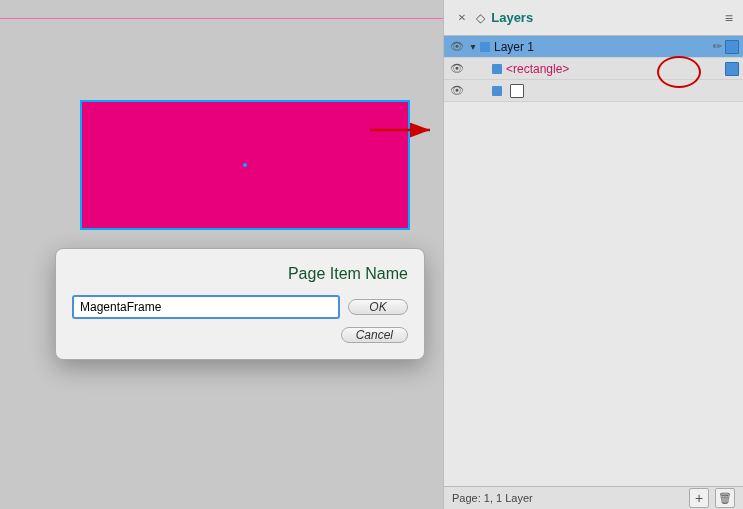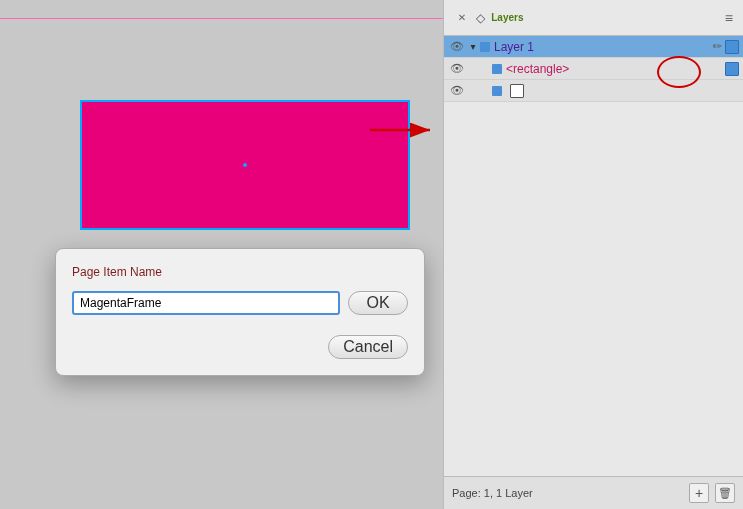--- a/index.html
+++ b/index.html
@@ -75,55 +75,56 @@
       left: 55px;
       width: 370px;
       background: #f0f0f0;
       border: 1px solid #aaa;
       border-radius: 8px;
       box-shadow: 0 8px 24px rgba(0,0,0,0.3);
       padding: 16px;
     }
 
     .dialog-title {
-      text-align: left;
-      font-size: 12px;
-      color: #7f1d1d;
+      text-align: right;
+      font-size: 16px;
+      color: #14532d;
       margin-bottom: 12px;
       font-weight: 500;
     }
 
     .dialog-input-row {
       display: flex;
       align-items: center;
       gap: 8px;
-      margin-bottom: 20px;
+      margin-bottom: 8px;
     }
 
     .dialog-input {
       flex: 1;
       height: 24px;
       border: 2px solid #4a90d9;
       border-radius: 3px;
       background: white;
       padding: 2px 6px;
       font-size: 12px;
       outline: none;
     }
 
     .dialog-btn {
-      height: 24px;
+      height: 16px;
       min-width: 60px;
       padding: 0 14px;
       border: 1px solid #aaa;
       border-radius: 12px;
       background: linear-gradient(to bottom, #f8f8f8, #e0e0e0);
-      font-size: 16px;
+      font-size: 12px;
       cursor: pointer;
       color: #333;
+      font-style: italic;
     }
 
     .dialog-cancel-row {
       display: flex;
       justify-content: flex-end;
     }
 
     
     .layers-panel {
       position: absolute;
@@ -152,23 +153,23 @@
       align-items: center;
       gap: 6px;
     }
 
     .layers-icon {
       color: #555;
       font-size: 12px;
     }
 
     .layers-title {
-      font-size: 10px;
+      font-size: 13px;
       font-weight: 600;
-      color: #4d7c0f;
+      color: #0f766e;
     }
 
     .layers-menu-icon {
       color: #666;
       font-size: 14px;
       cursor: pointer;
     }
 
     
     .layer-row {
@@ -227,21 +228,21 @@
     .layer-name {
       flex: 1;
       font-size: 12px;
       color: #be185d;
       white-space: nowrap;
       overflow: hidden;
       text-overflow: ellipsis;
     }
 
     .layer-name.selected-text {
-      color: #4c1d95;
+      color: #0f172a;
       font-weight: 500;
     }
 
     .layer-actions {
       display: flex;
       align-items: center;
       gap: 3px;
       margin-left: 4px;
     }
 
@@ -286,21 +287,21 @@
     }
 
     
     .layers-footer {
       display: flex;
       align-items: center;
       justify-content: space-between;
       padding: 4px 8px;
       border-top: 1px solid #bbb;
       background: #e0e0e0;
-      height: 33px;
+      height: 23px;
     }
 
     .footer-text {
       font-size: 11px;
       color: #444;
     }
 
     .footer-actions {
       display: flex;
       gap: 6px;

